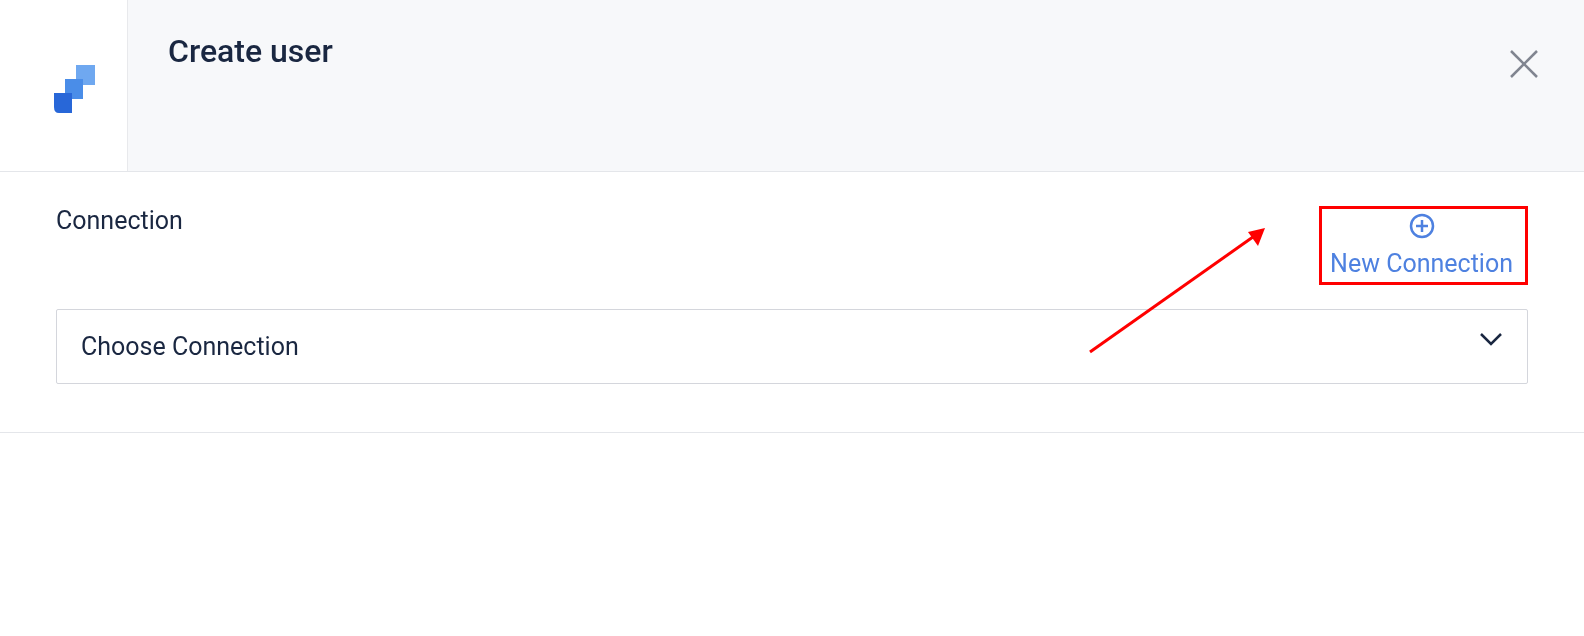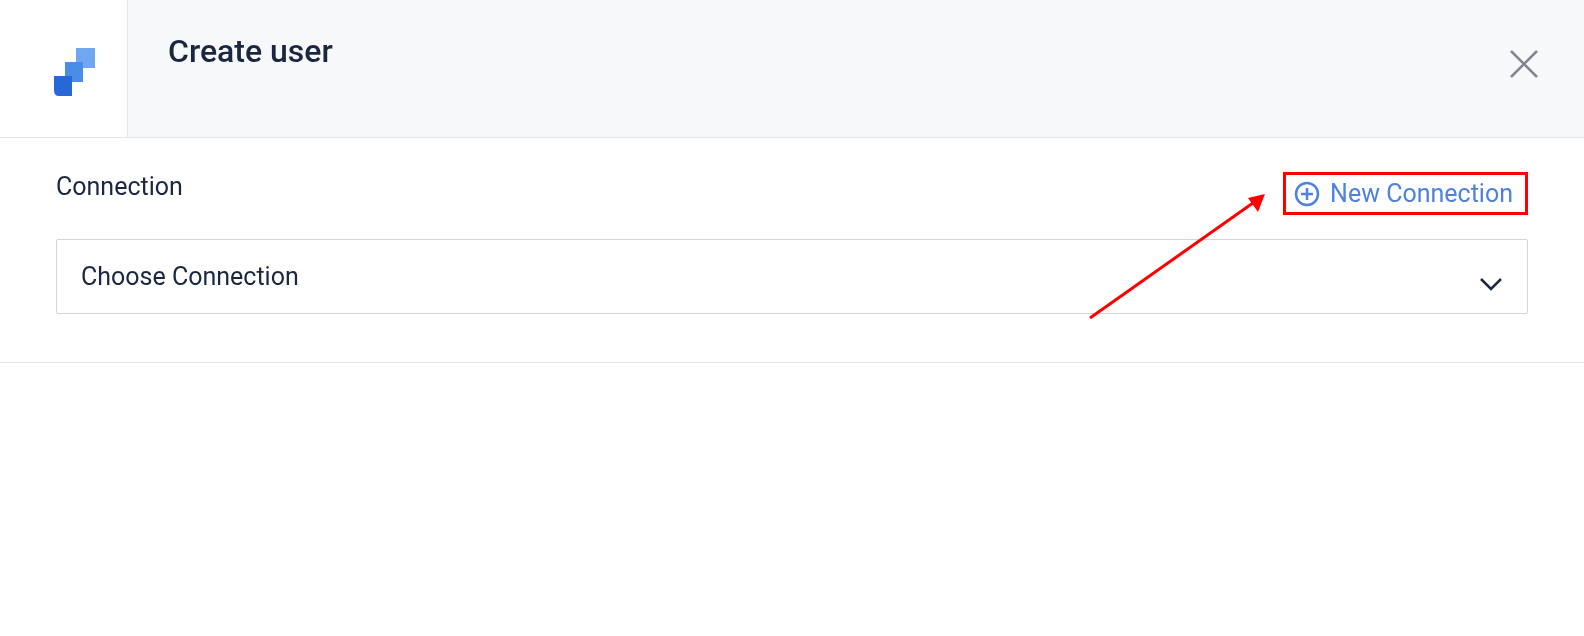--- a/index.html
+++ b/index.html
@@ -12,21 +12,21 @@
       background: #ffffff;
       width: 1584px;
       height: 636px;
       position: relative;
     }
     .header {
       display: flex;
       align-items: flex-start;
       background: #f7f8fa;
       border-bottom: 1px solid #e4e6ea;
-      height: 138px;
+      height: 172px;
       position: relative;
     }
     .logo-container {
       width: 128px;
       height: 100%;
       background: #ffffff;
       display: flex;
       align-items: center;
       justify-content: center;
       border-right: 1px solid #e8e9ec;
@@ -80,33 +80,34 @@
       color: #1a2741;
       font-weight: 400;
     }
     .new-connection-button {
       display: flex;
       align-items: center;
       gap: 10px;
       cursor: pointer;
       border: 3px solid #ff0000;
       padding: 4px 12px 4px 8px;
+      flex-direction: column;
     }
     .new-connection-text {
       font-size: 25px;
       color: #4e81e0;
       font-weight: 400;
     }
     .dropdown {
       width: 100%;
       border: 1px solid #d4d6dc;
       background: #ffffff;
       padding: 22px 24px;
       display: flex;
-      align-items: flex-end;
+      align-items: flex-start;
       justify-content: space-between;
       cursor: pointer;
       border-radius: 2px;
     }
     .dropdown-text {
       font-size: 25px;
       color: #1a2741;
       font-weight: 400;
     }
     .arrow-annotation {

